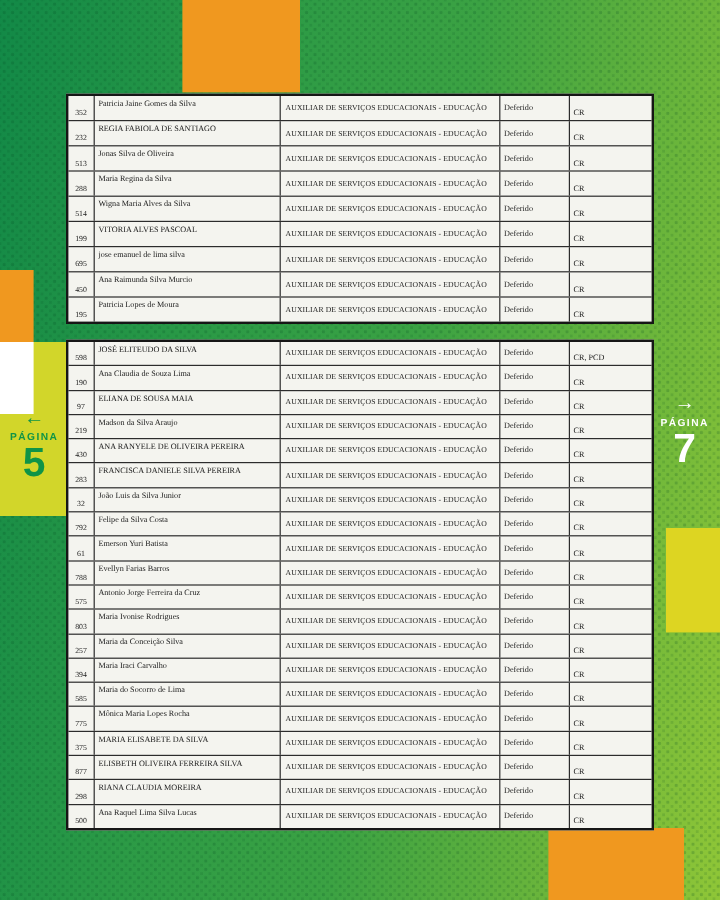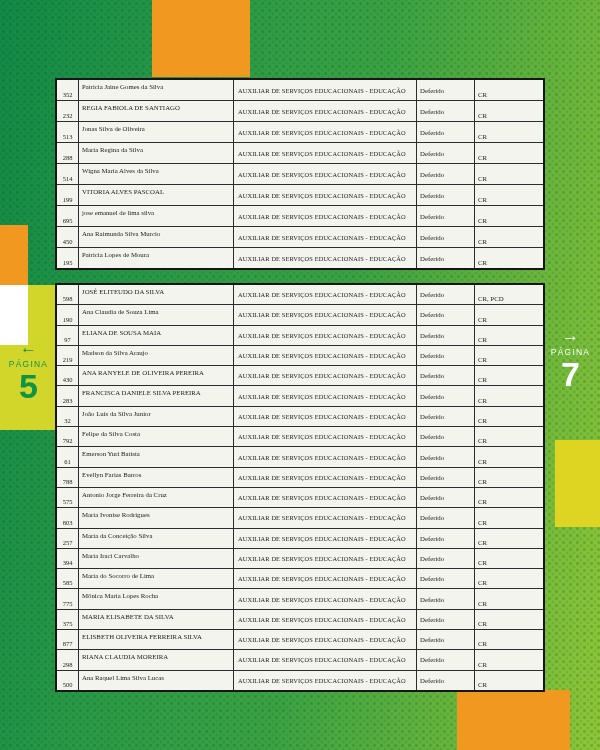--- a/index.html
+++ b/index.html
@@ -27,21 +27,21 @@
   .sq-white-left{left:0;top:285px;width:28px;height:60px;background:#ffffff;}
   .panel-yellow-left{left:0;top:285px;width:57px;height:145px;background:#d2d62a;z-index:0;}
   .sq-yellow-right{right:0;top:440px;width:45px;height:87px;background:#ddd522;}
   .sq-orange-bottom{left:457px;top:690px;width:113px;height:60px;background:#f0981f;}
   .panel-yellow-left{z-index:1;}
   .sq-white-left{z-index:2;}
   .sq-orange-left{z-index:2;}
   
   .pagenav{position:absolute;z-index:3;text-align:center;cursor:pointer;}
   .pagenav .arrow{display:block;font-size:17px;font-weight:bold;line-height:16px;}
-  .pagenav .plabel{display:block;font-size:8.5px;font-weight:normal;letter-spacing:1.2px;margin-top:3px;}
+  .pagenav .plabel{display:block;font-size:8.5px;font-weight:bold;letter-spacing:1.2px;margin-top:3px;}
   .pagenav .pnum{display:block;font-size:34px;font-weight:bold;line-height:32px;margin-top:1px;}
   .pagenav-prev{left:0;top:340px;width:57px;color:#0f9447;}
   .pagenav-next{right:2px;top:328px;width:55px;color:#ffffff;}
   
   .tblock{
     position:absolute;left:55px;width:490px;z-index:2;
     background:#f4f4ef;border:2px solid #161616;
     display:flex;flex-direction:column;box-sizing:border-box;
   }
   .tblock1{top:78px;height:192px;}

